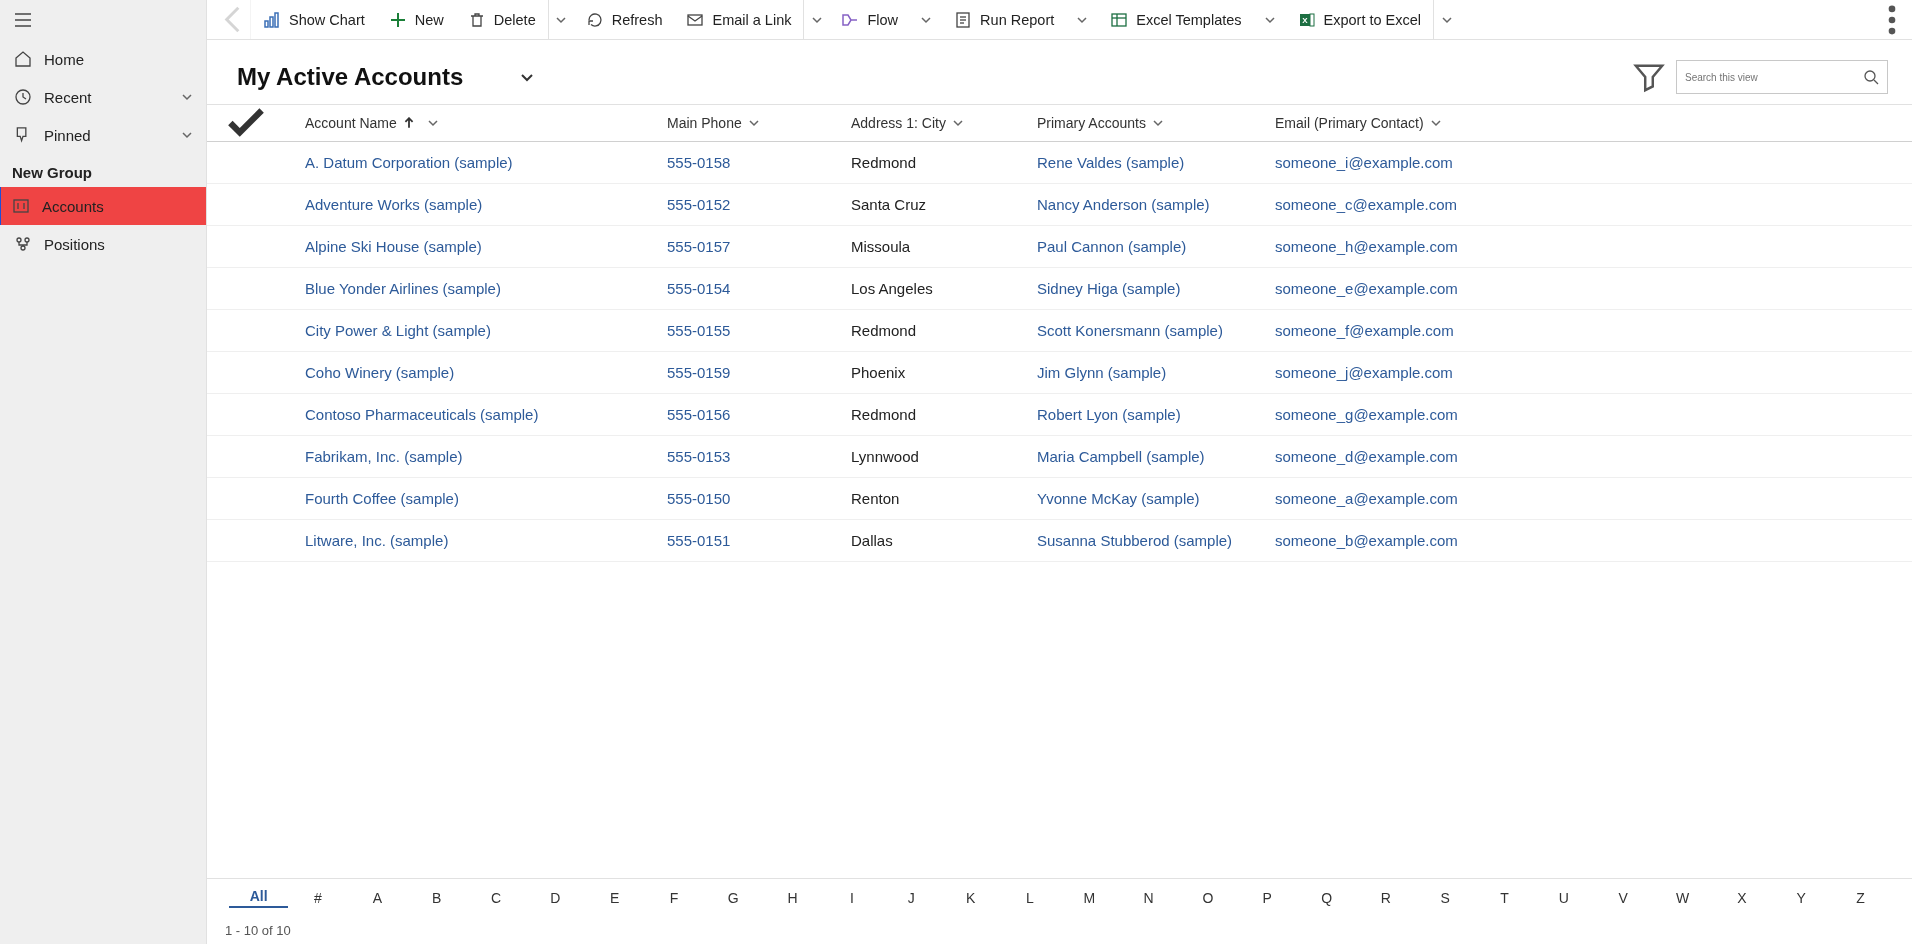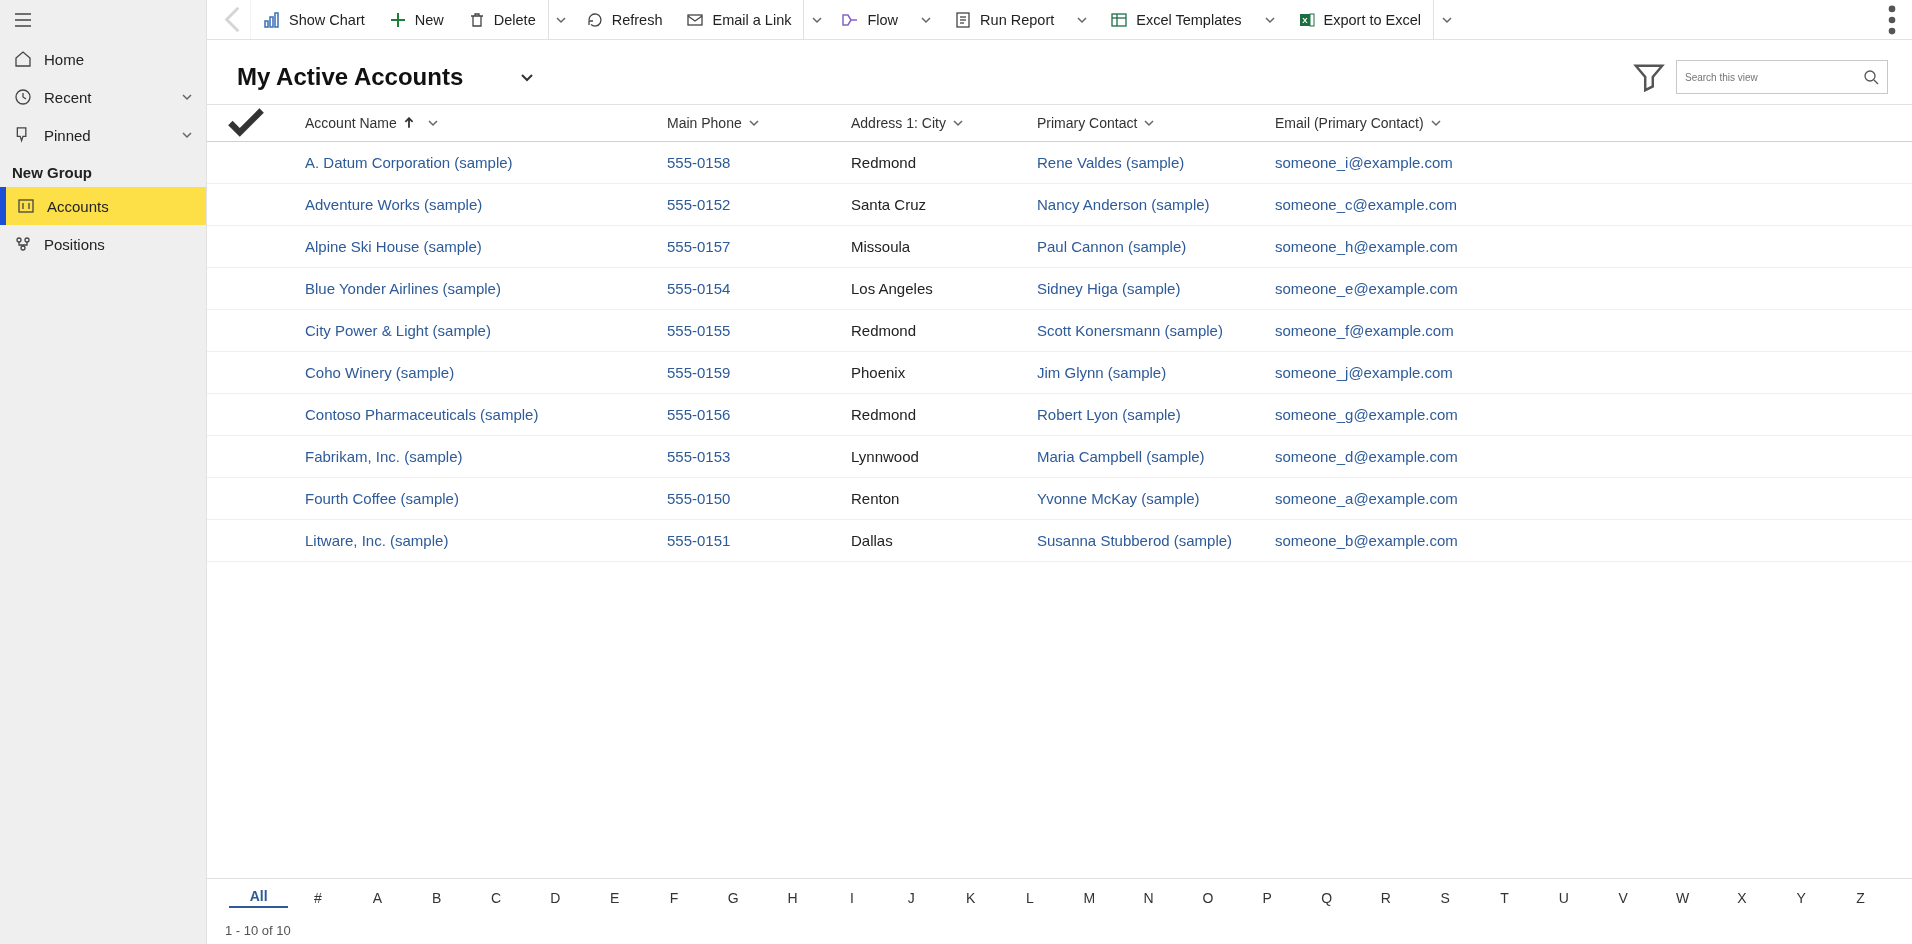--- a/index.html
+++ b/index.html
@@ -7,21 +7,21 @@
 
   
   .sidebar { width: 207px; background: #efefef; border-right: 1px solid #e1e1e1; display: flex; flex-direction: column; }
   .hamburger { height: 40px; display: flex; align-items: center; padding-left: 14px; }
   .hamburger svg { width: 18px; height: 18px; }
   .nav-item { height: 38px; display: flex; align-items: center; padding: 0 12px 0 14px; cursor: pointer; }
   .nav-item .ic { width: 18px; height: 18px; margin-right: 12px; flex-shrink: 0; }
   .nav-item .lab { font-size: 15px; color: #222; flex: 1; }
   .nav-item .chev { width: 14px; height: 14px; }
   .group-header { font-size: 15px; font-weight: 600; color: #222; padding: 10px 12px 6px 12px; }
-  .nav-item.active { background: #fde047; border-left: 6px solid #1d4ed8; padding-left: 11px; }
+  .nav-item.active { background: #ef4444; border-left: 1px solid #1d4ed8; padding-left: 11px; }
 
   
   .main { flex: 1; display: flex; flex-direction: column; min-width: 0; }
 
   
   .cmdbar { height: 40px; display: flex; align-items: center; border-bottom: 1px solid #e1e1e1; background: #fff; padding-left: 8px; }
   .cmd-back { width: 36px; height: 40px; display: flex; align-items: center; justify-content: center; border-right: 1px solid #e1e1e1; opacity: 0.35; }
   .cmd { height: 48px; display: flex; align-items: center; padding: 0 12px; cursor: pointer; font-size: 14.5px; color: #222; }
   .cmd .ic { width: 18px; height: 18px; margin-right: 8px; flex-shrink: 0; }
   .cmd-sep { width: 26px; height: 40px; display: flex; align-items: center; justify-content: center; border-left: 1px solid #e1e1e1; cursor: pointer; }
@@ -291,21 +291,21 @@
             <path d="M2 4l4 4 4-4"></path>
           </svg>
       </div>
       <div class="col col-city">
         <span>Address 1: City</span>
         <svg viewBox="0 0 12 12" fill="none" stroke="#666" stroke-width="1.5">
             <path d="M2 4l4 4 4-4"></path>
           </svg>
       </div>
       <div class="col col-contact">
-        <span>Primary Contact</span>
+        <span>Primary Accounts</span>
         <svg viewBox="0 0 12 12" fill="none" stroke="#666" stroke-width="1.5">
             <path d="M2 4l4 4 4-4"></path>
           </svg>
       </div>
       <div class="col col-email">
         <span>Email (Primary Contact)</span>
         <svg viewBox="0 0 12 12" fill="none" stroke="#666" stroke-width="1.5">
             <path d="M2 4l4 4 4-4"></path>
           </svg>
       </div>

